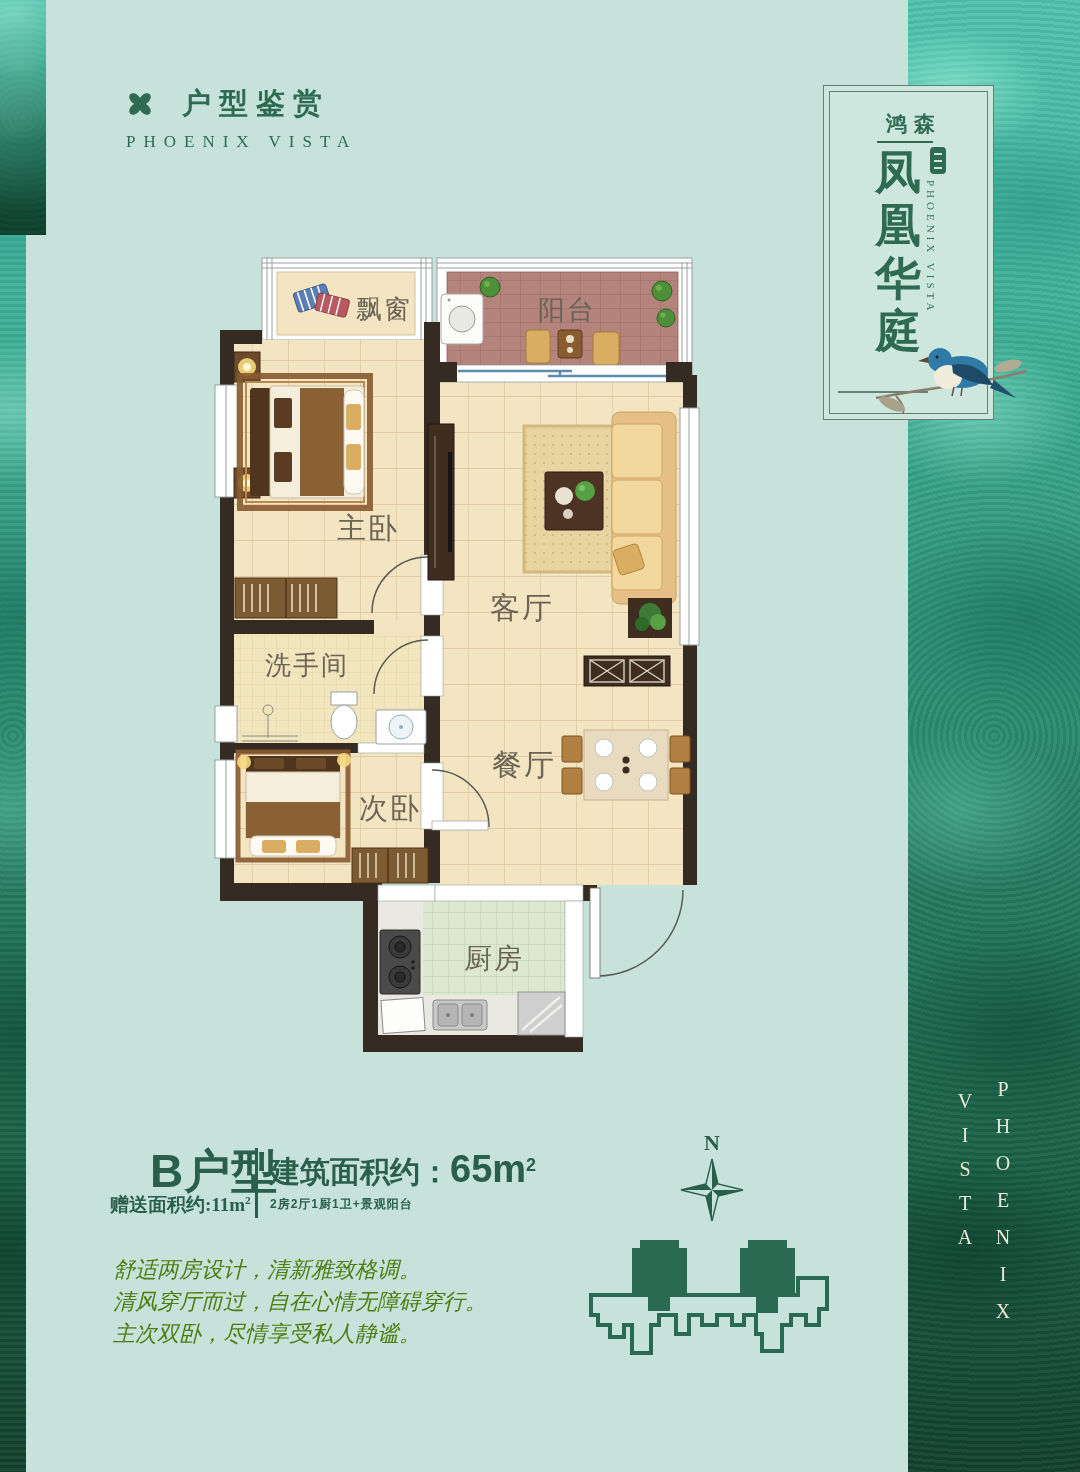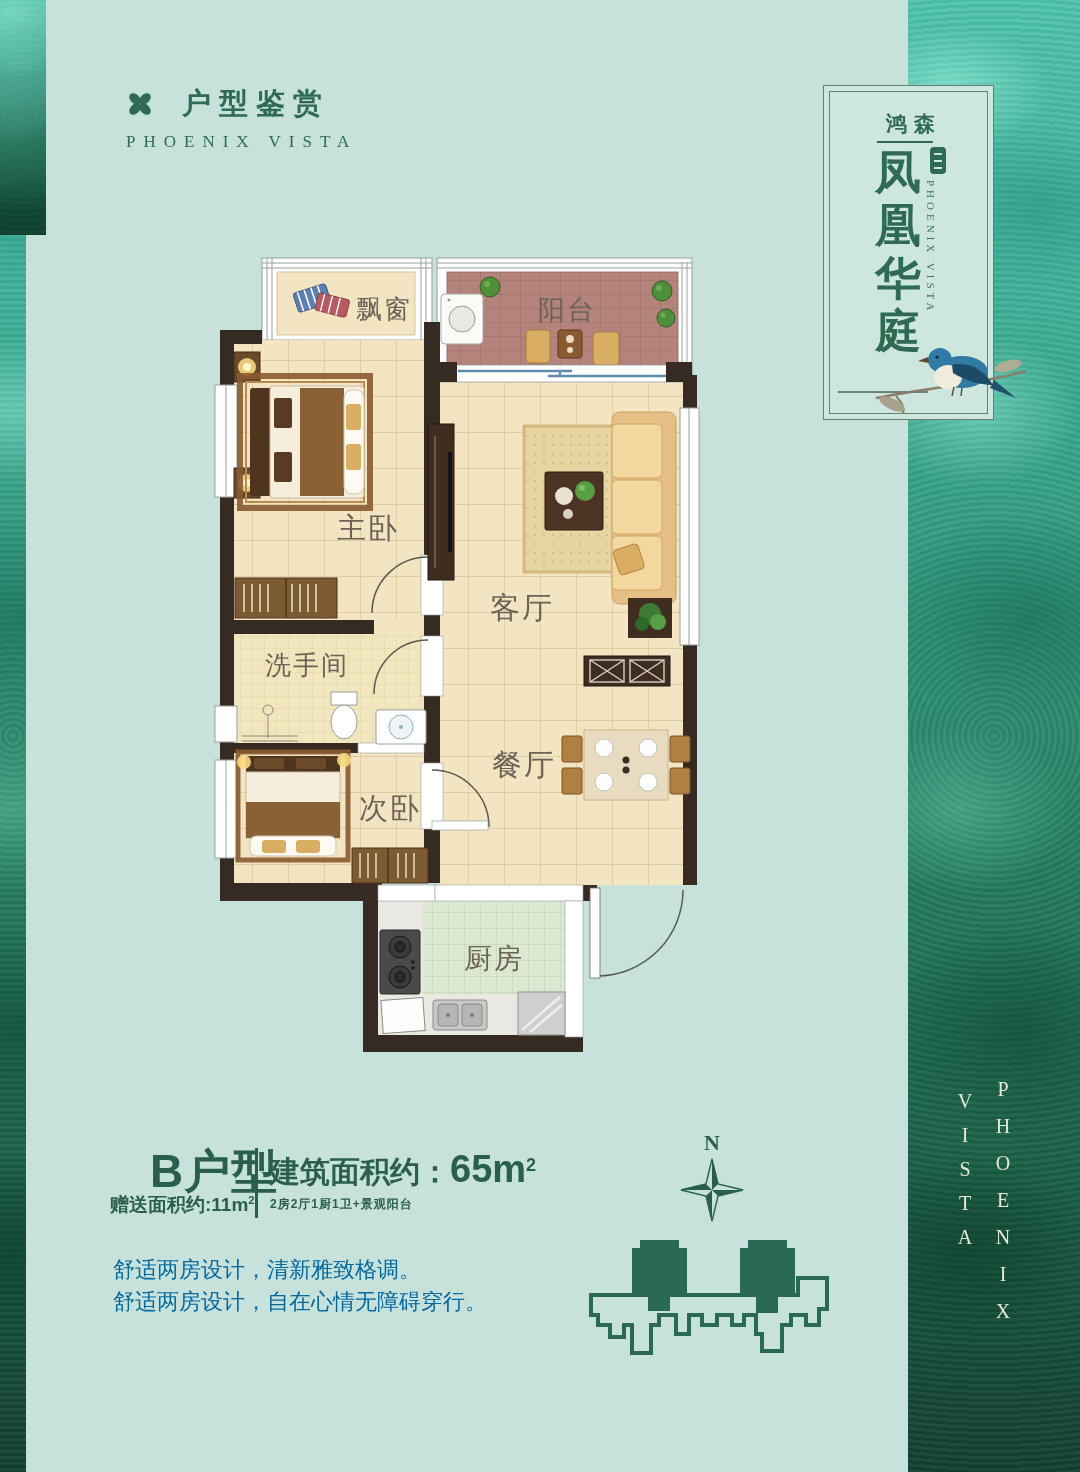--- a/index.html
+++ b/index.html
@@ -50,21 +50,21 @@
   
   .info{position:absolute;color:#2a5f4c;z-index:2;}
   .unit-type{left:150px;top:1141px;font-size:46px;font-weight:700;letter-spacing:1px;}
   .bonus{left:110px;top:1192px;font-size:19px;font-weight:600;}
   .bonus sup,.area sup{font-size:60%;}
   .divider{position:absolute;left:255px;top:1148px;width:3px;height:70px;background:#2a5f4c;z-index:2;}
   .area{left:270px;top:1148px;font-size:30px;font-weight:700;}
   .area .num{font-size:38px;}
   .config{left:270px;top:1196px;font-size:12px;font-weight:600;letter-spacing:1px;}
   
-  .desc{position:absolute;left:113px;top:1254px;font-size:22px;line-height:32px;color:#0369a1;z-index:2;}
+  .desc{position:absolute;left:113px;top:1254px;font-size:22px;line-height:32px;color:#4d7c0f;z-index:2;font-style:italic;}
   
   .compass{position:absolute;left:672px;top:1126px;z-index:2;}
   .site{position:absolute;left:585px;top:1233px;z-index:2;}
   
   .brand-col{position:absolute;writing-mode:vertical-rl;text-orientation:upright;
          font-family:"Liberation Serif",serif;color:#eae7d6;z-index:2;}
   .brand-col.one{left:991px;top:1078px;font-size:20px;letter-spacing:15px;}
   .brand-col.two{left:953px;top:1090px;font-size:20px;letter-spacing:12px;}
 </style>
 </head>
@@ -388,28 +388,29 @@
         <circle cx="472" cy="1015" r="2" fill="#7c7c78"></circle>
     </g>
     <g>
       <rect x="518" y="992" width="47" height="43" fill="#cfcfcf" stroke="#949490"></rect>
       <path d="M522 1030 L560 997 M530 1032 L562 1005" stroke="#efefec" stroke-width="2.5"></path>
     </g>
     <text class="room-label" x="494" y="968" font-size="28" text-anchor="middle">厨房</text>
   </svg>
 
   <div class="info unit-type" style="position:absolute;">B户型</div>
-  <div class="info bonus" style="position:absolute;"><span>赠送面积约:11m</span><sup>2</sup></div>
+  <div class="info bonus" style="position:absolute;font-family:Liberation Serif, serif;"><span>赠送面积约:11m</span><sup>2</sup></div>
   <div class="divider"></div>
   <div class="info area" style="position:absolute;"><span>建筑面积约：</span><span class="num">65m</span><sup>2</sup></div>
   <div class="info config" style="position:absolute;">2房2厅1厨1卫+景观阳台</div>
 
   <div class="desc">
     <div>舒适两房设计，清新雅致格调。</div>
-    <div>舒适两房设计，自在心情无障碍穿行。</div>
+    <div>清风穿厅而过，自在心情无障碍穿行。</div>
+    <div>主次双卧，尽情享受私人静谧。</div>
   </div>
 
   <svg class="compass" width="82" height="122" viewBox="0 0 82 122">
     <text x="40" y="24" text-anchor="middle" font-family="Liberation Serif,serif" font-size="22" font-weight="bold" fill="#2a5f4b">N</text>
     <g stroke="#2a5f4b" stroke-width="1.4" fill="none">
       <path d="M40 33 L46 58 L71 64 L46 70 L40 95 L34 70 L9 64 L34 58 Z"></path>
     </g>
     <g fill="#2a5f4b">
       <path d="M40 33 L46 58 L40 64 Z"></path>
       <path d="M71 64 L46 70 L40 64 Z"></path>

